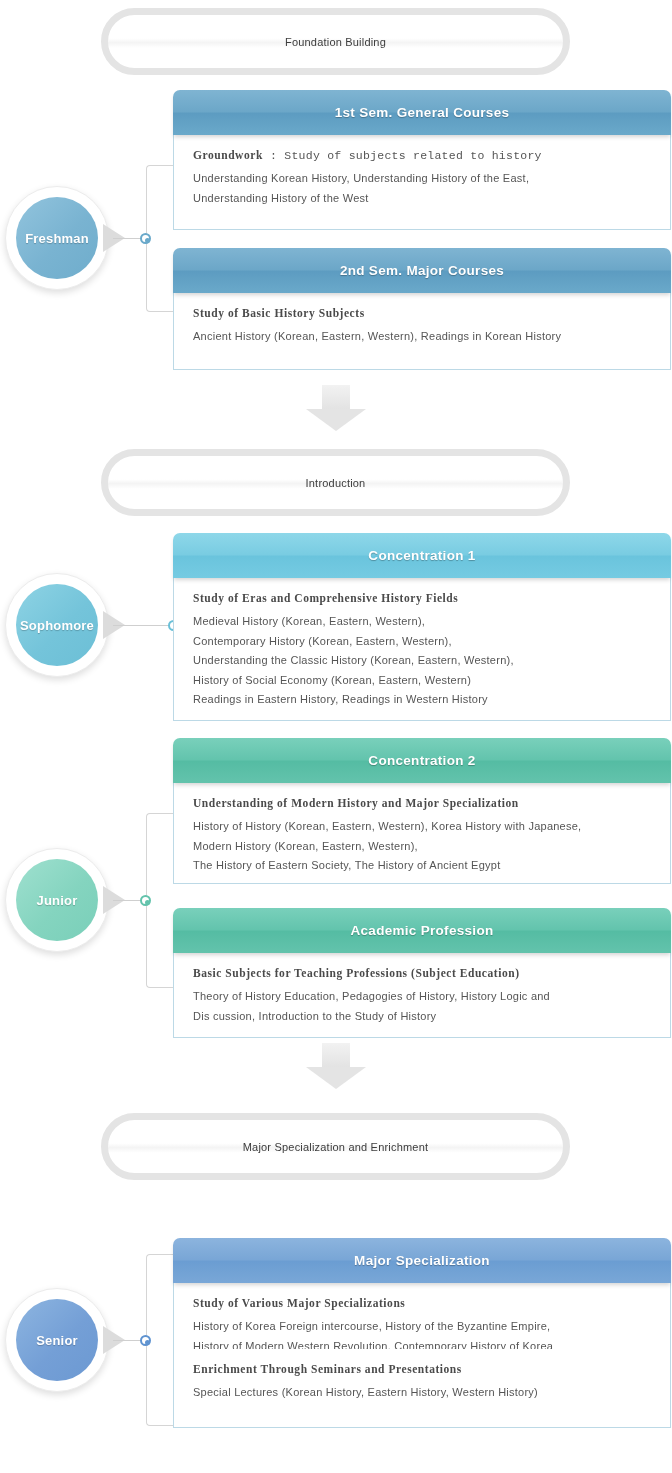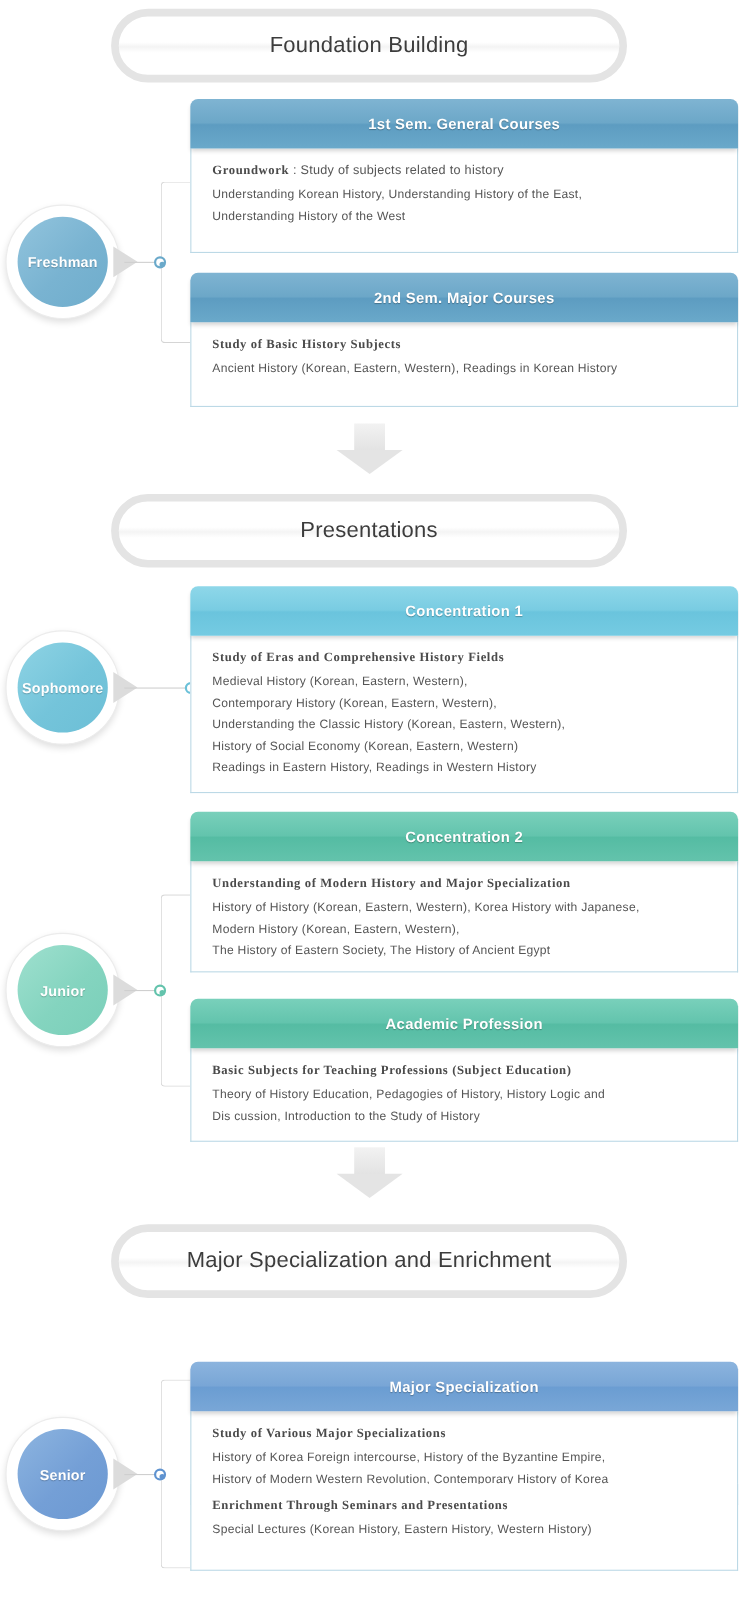--- a/index.html
+++ b/index.html
@@ -14,21 +14,21 @@
 
   
   .stage-pill{
     position:absolute;
     box-sizing:border-box;
     border:7px solid #e4e4e4;
     border-radius:34px;
     background:linear-gradient(to bottom,#ffffff 0%,#ffffff 44%,#f4f4f4 52%,#ffffff 62%,#ffffff 100%);
     display:flex;align-items:center;justify-content:center;
     color:#3c3c3c;
-    font-size:20px;
+    font-size:11px;
     letter-spacing:.2px;
   }
 
   
   .stage-arrow{position:absolute;width:60px;height:46px;}
   .stage-arrow .shaft{
     position:absolute;left:16px;top:0;width:28px;height:26px;
     background:linear-gradient(to bottom,#f2f2f2,#e2e2e2);
   }
   .stage-arrow .head{
@@ -74,21 +74,21 @@
     white-space:nowrap;
   }
   .c-line{
     font-size:11px;
     color:#555555;
     letter-spacing:.25px;
     line-height:19.5px;
     white-space:nowrap;
   }
   .c-title .lead{font-weight:bold;font-family:Liberation Serif, serif;}
-  .c-title .rest{font-weight:normal;color:#555;letter-spacing:.25px;}
+  .c-title .rest{font-weight:normal;color:#555;letter-spacing:.25px;font-family:Liberation Mono, monospace;}
 
   
   .hd-steel{background:linear-gradient(to bottom,#7fb4d2 0%,#6ca7c8 48%,#5d9cc1 52%,#6aa9ca 100%);}
   .hd-cyan {background:linear-gradient(to bottom,#8ed7e9 0%,#79ccE2 48%,#6ac4dd 52%,#75cbe2 100%);}
   .hd-green{background:linear-gradient(to bottom,#79d0bb 0%,#63c4ad 48%,#55bca3 52%,#63c3ac 100%);}
   .hd-blue {background:linear-gradient(to bottom,#8cb4de 0%,#79a6d6 48%,#6b9dd2 52%,#79a7d7 100%);}
 
   
   .year-node{position:absolute;width:104px;height:104px;}
   .year-ring{
@@ -181,21 +181,21 @@
       <div class="c-line">Ancient History (Korean, Eastern, Western), Readings in Korean History</div>
     </div>
   </div>
 
   <div class="stage-arrow" style="left:306px;top:385px;">
     <div class="shaft"></div>
       <div class="head"></div>
   </div>
 
   <div class="stage-pill" style="left:101px;top:449px;width:469px;height:67px;">
-    <span>Presentations</span>
+    <span>Introduction</span>
   </div>
 
   <div class="year-node" style="left:5px;top:573px;">
     <div class="year-ring"></div>
     <div class="year-disc disc-cyan">
       <span>Sophomore</span>
     </div>
     <div class="year-beak"></div>
   </div>
   <div class="conn-line" style="left:113px;top:625px;width:62px;"></div>

